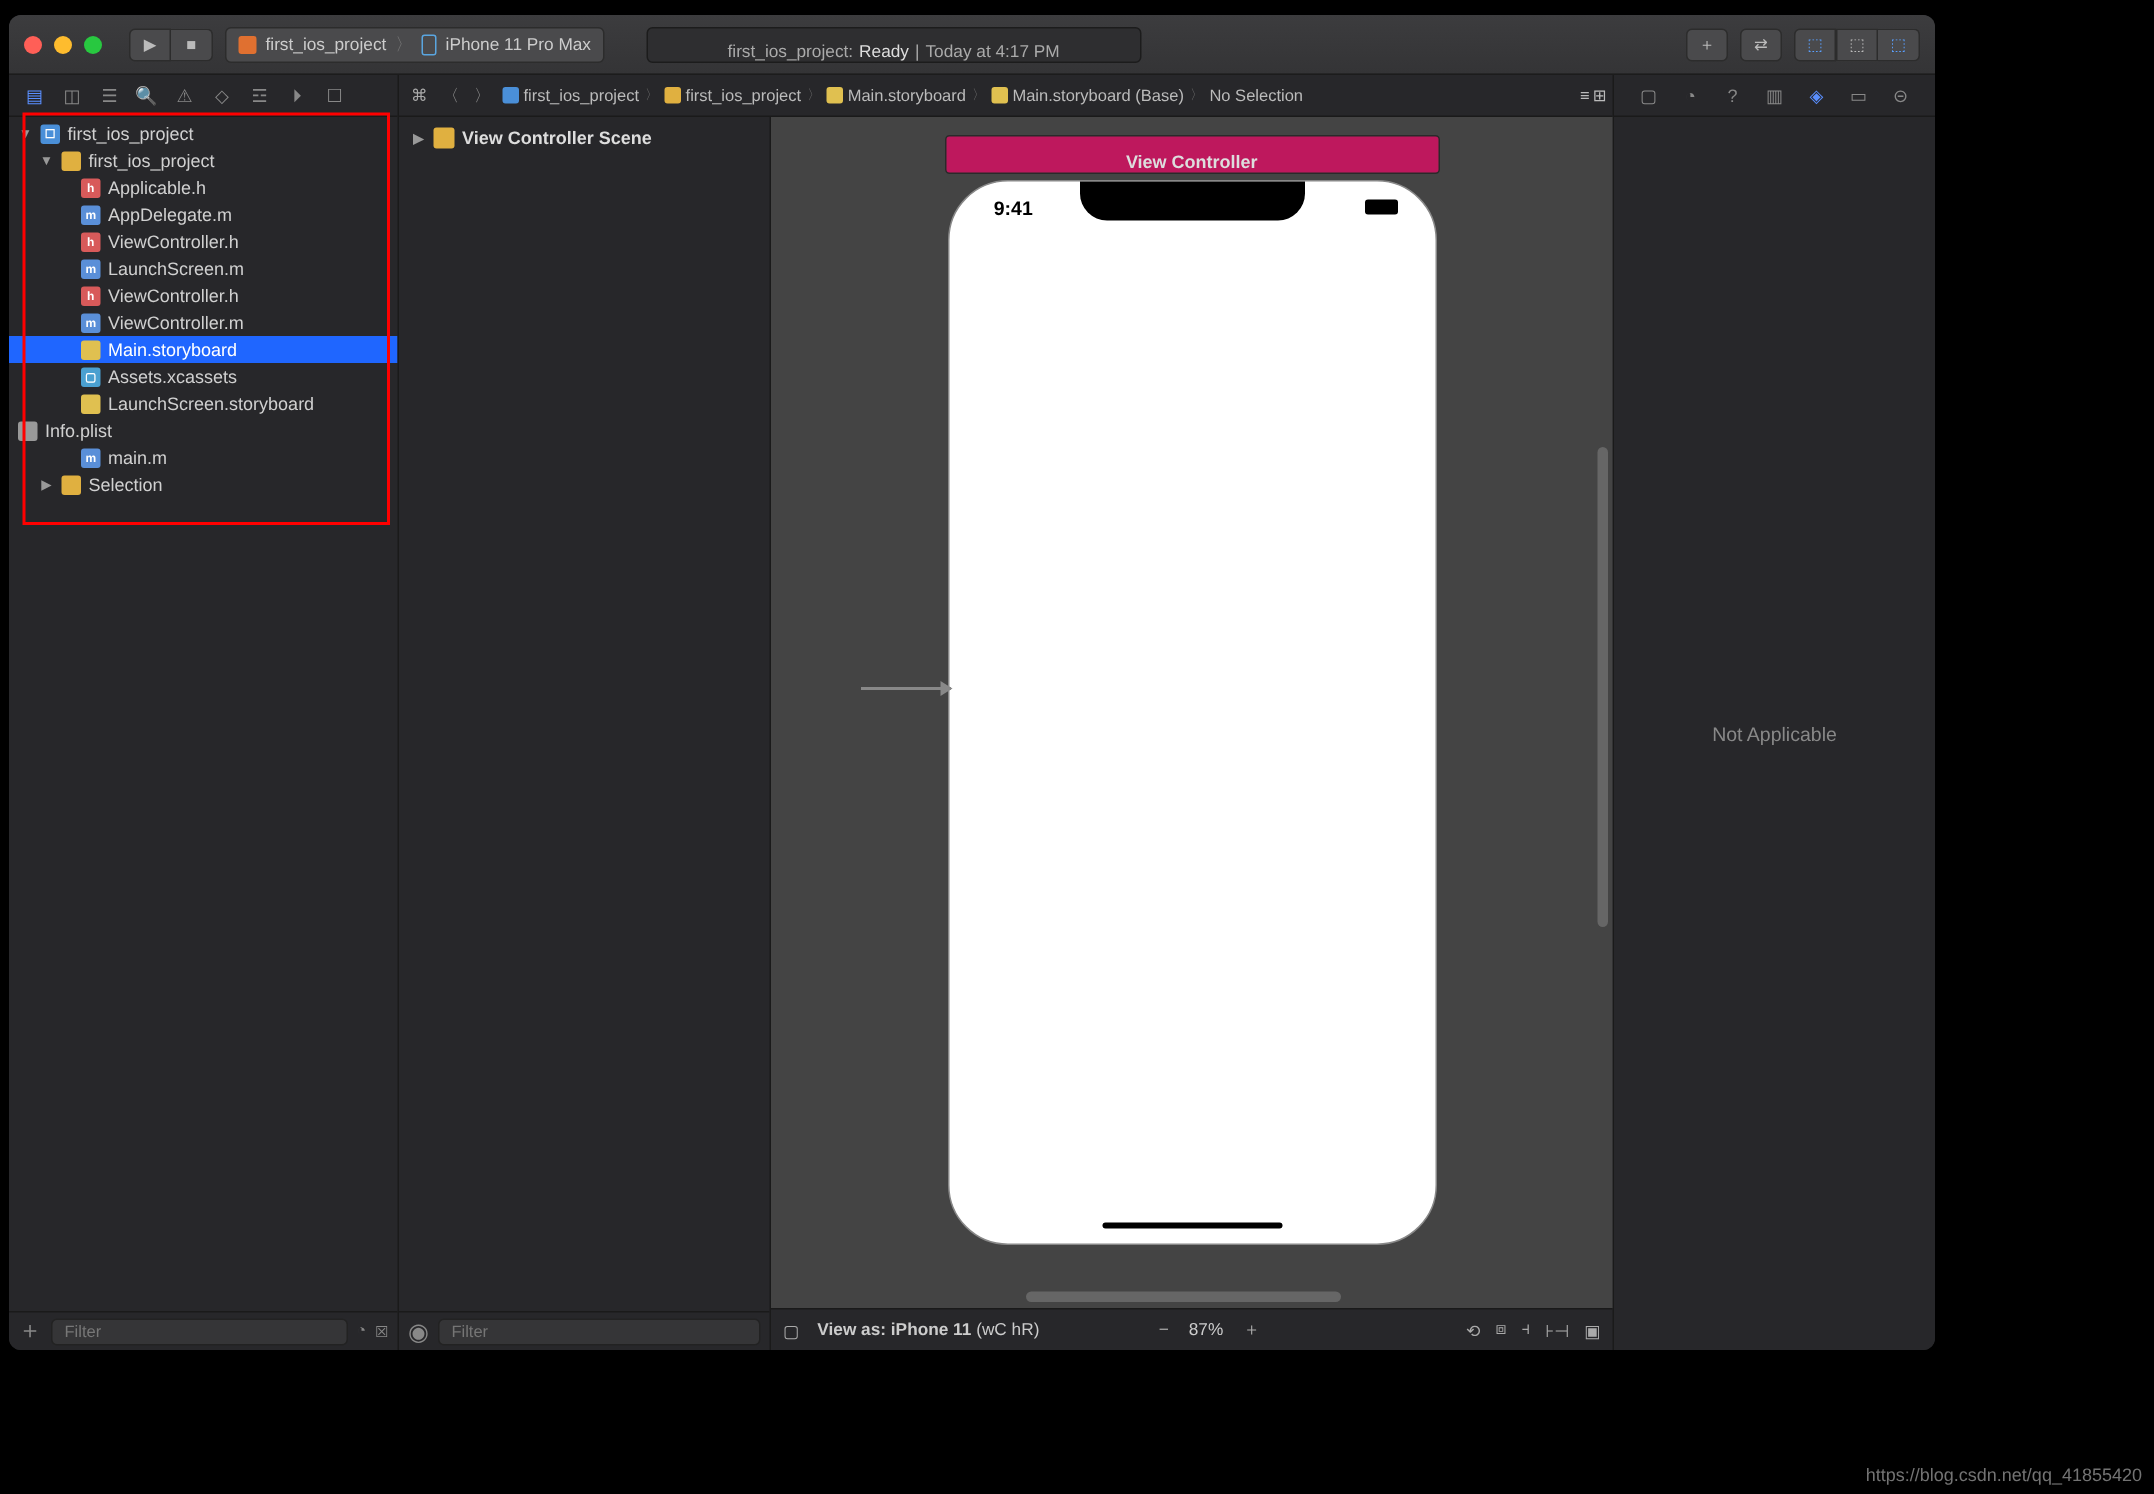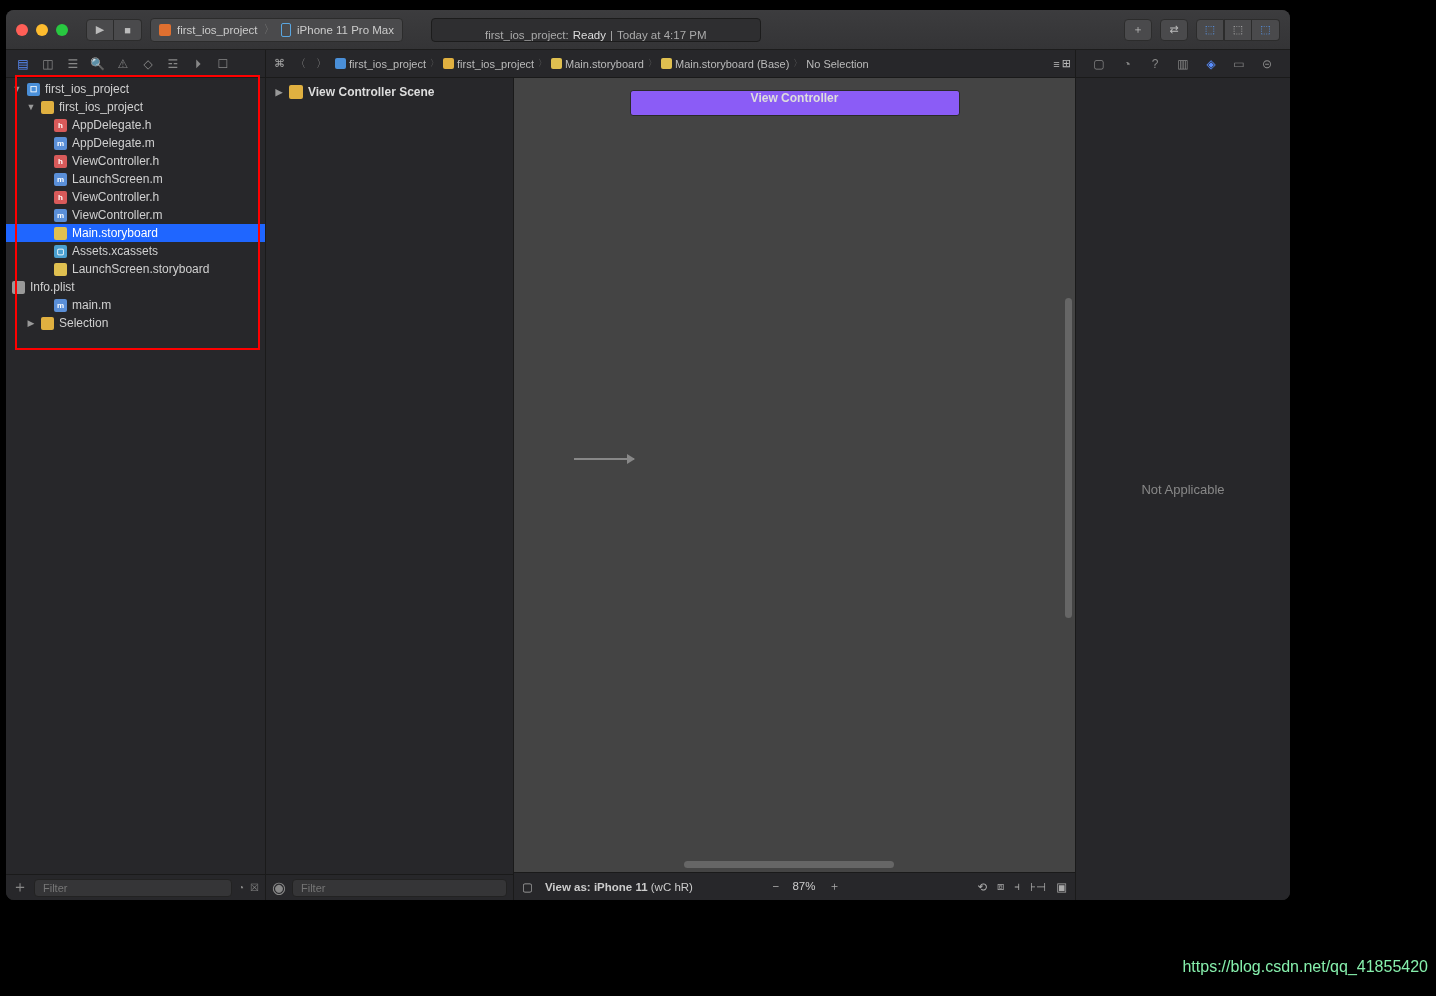--- a/index.html
+++ b/index.html
@@ -57,42 +57,42 @@
   .outline-body{ flex:1; padding:4px 8px; font-size:12px; color:#ddd;}
   .outline-row{ height:20px; display:flex; align-items:center; gap:5px; font-weight:bold; font-size:12px;}
   .outline-row .ic{ width:14px; height:14px; background:#e0b040; border-radius:2px;}
   .outline-footer{ height:26px; border-top:1px solid #1a1a1a; display:flex; align-items:center; padding:0 6px;}
   .outline-footer input{ flex:1; background:#353537; border:1px solid #222; border-radius:4px; padding:2px 8px; font-size:11px; color:#ccc;}
 
   
   .canvas-wrap{ flex:1; display:flex; flex-direction:column; background:#27272a;}
   .editor-wrap{ display:flex; flex:1; min-height:0;}
   .canvas{ flex:1; background:#444; position:relative; overflow:hidden;}
-  .vc-label{ position:absolute; top:12px; left:50%; transform:translateX(-50%); width:330px; height:26px; background:#8b5cf6; border:1px solid #2a2a2a; border-radius:3px; display:flex; align-items:flex-start; justify-content:center; font-size:12px; font-weight:bold; color:#ddd;}
+  .vc-label{ position:absolute; top:12px; left:50%; transform:translateX(-50%); width:330px; height:26px; background:#be185d; border:1px solid #2a2a2a; border-radius:3px; display:flex; align-items:flex-end; justify-content:center; font-size:12px; font-weight:bold; color:#ddd;}
   .phone{ position:absolute; top:42px; left:50%; transform:translateX(-50%); width:326px; height:710px; background:#fff; border-radius:40px; border:1px solid #888;}
   .notch{ position:absolute; top:0; left:50%; transform:translateX(-50%); width:150px; height:26px; background:#000; border-radius:0 0 18px 18px;}
   .sb-time{ position:absolute; top:10px; left:30px; font-size:13px; font-weight:bold; color:#000;}
   .sb-batt{ position:absolute; top:12px; right:25px; width:22px; height:10px; background:#000; border-radius:2px;}
   .home-ind{ position:absolute; bottom:10px; left:50%; transform:translateX(-50%); width:120px; height:4px; background:#000; border-radius:4px;}
   .entry-arrow{ position:absolute; top:380px; left:60px; width:60px; height:2px; background:#888;}
   .entry-arrow:after{ content:""; position:absolute; right:-1px; top:-4px; border-left:8px solid #888; border-top:5px solid transparent; border-bottom:5px solid transparent;}
   .scroll-h{ position:absolute; bottom:4px; left:170px; width:210px; height:7px; background:#666; border-radius:4px;}
   .scroll-v{ position:absolute; right:3px; top:220px; width:7px; height:320px; background:#666; border-radius:4px;}
   .canvas-footer{ height:28px; border-top:1px solid #1a1a1a; display:flex; align-items:center; padding:0 8px; font-size:11.5px; color:#ccc; gap:12px;}
   .canvas-footer .zoom{ margin:12px auto;}
   .canvas-footer .right{ margin-left:auto; display:flex; gap:10px; color:#aaa;}
 
   
   .inspector{ width:215px; background:#27272a; border-left:1px solid #1a1a1a; display:flex; flex-direction:column;}
   .insp-tabs{ height:28px; display:flex; align-items:center; justify-content:center; gap:8px; border-bottom:1px solid #1a1a1a;}
   .insp-tab{ width:20px; height:18px; color:#888; font-size:12px; display:flex; align-items:center; justify-content:center;}
   .insp-tab.active{ color:#5a8fff;}
   .insp-body{ flex:1; display:flex; align-items:center; justify-content:center; font-size:13px; color:#888;}
 
-  .watermark{ position:absolute; right:8px; bottom:20px; font-size:16px; color:#86efac;}
+  .watermark{ position:absolute; right:8px; bottom:6px; font-size:12px; color:#737373;}
 </style>
 </head>
 <body>
 
 <div class="frame">
 
   <div class="titlebar">
     <div class="traffic">
       <span class="red"></span>
       <span class="yellow"></span>
@@ -145,21 +145,21 @@
             <span class="ficon proj">☐</span>
             <span>first_ios_project</span>
           </div>
         <div class="row" style="padding-left:20px">
             <span class="disclosure">▼</span>
             <span class="ficon folder"></span>
             <span>first_ios_project</span>
           </div>
         <div class="row" style="padding-left:48px">
             <span class="ficon h">h</span>
-            <span>AppDelegate.h</span>
+            <span>Applicable.h</span>
           </div>
         <div class="row" style="padding-left:48px">
             <span class="ficon m">m</span>
             <span>AppDelegate.m</span>
           </div>
         <div class="row" style="padding-left:48px">
             <span class="ficon h">h</span>
             <span>ViewController.h</span>
           </div>
         <div class="row" style="padding-left:48px">
@@ -254,20 +254,26 @@
             <span style="color:#888;margin-right:6px">◉</span>
             <input placeholder="Filter" style="">
           </div>
         </div>
 
         <div style="flex:1;display:flex;flex-direction:column;">
           <div class="canvas">
             <div class="vc-label">
                 <span>View Controller</span>
               </div>
+            <div class="phone">
+              <div class="notch"></div>
+              <div class="sb-time">9:41</div>
+              <div class="sb-batt"></div>
+              <div class="home-ind"></div>
+            </div>
             <div class="entry-arrow"></div>
             <div class="scroll-v"></div>
             <div class="scroll-h"></div>
           </div>
           <div class="canvas-footer">
             <span style="color:#aaa">▢</span>
             <span><b>View as: iPhone 11</b> <span>(wC hR)</span></span>
             <span class="zoom">
               <span style="padding:0 10px;color:#aaa">−</span>
               <span>87%</span>

